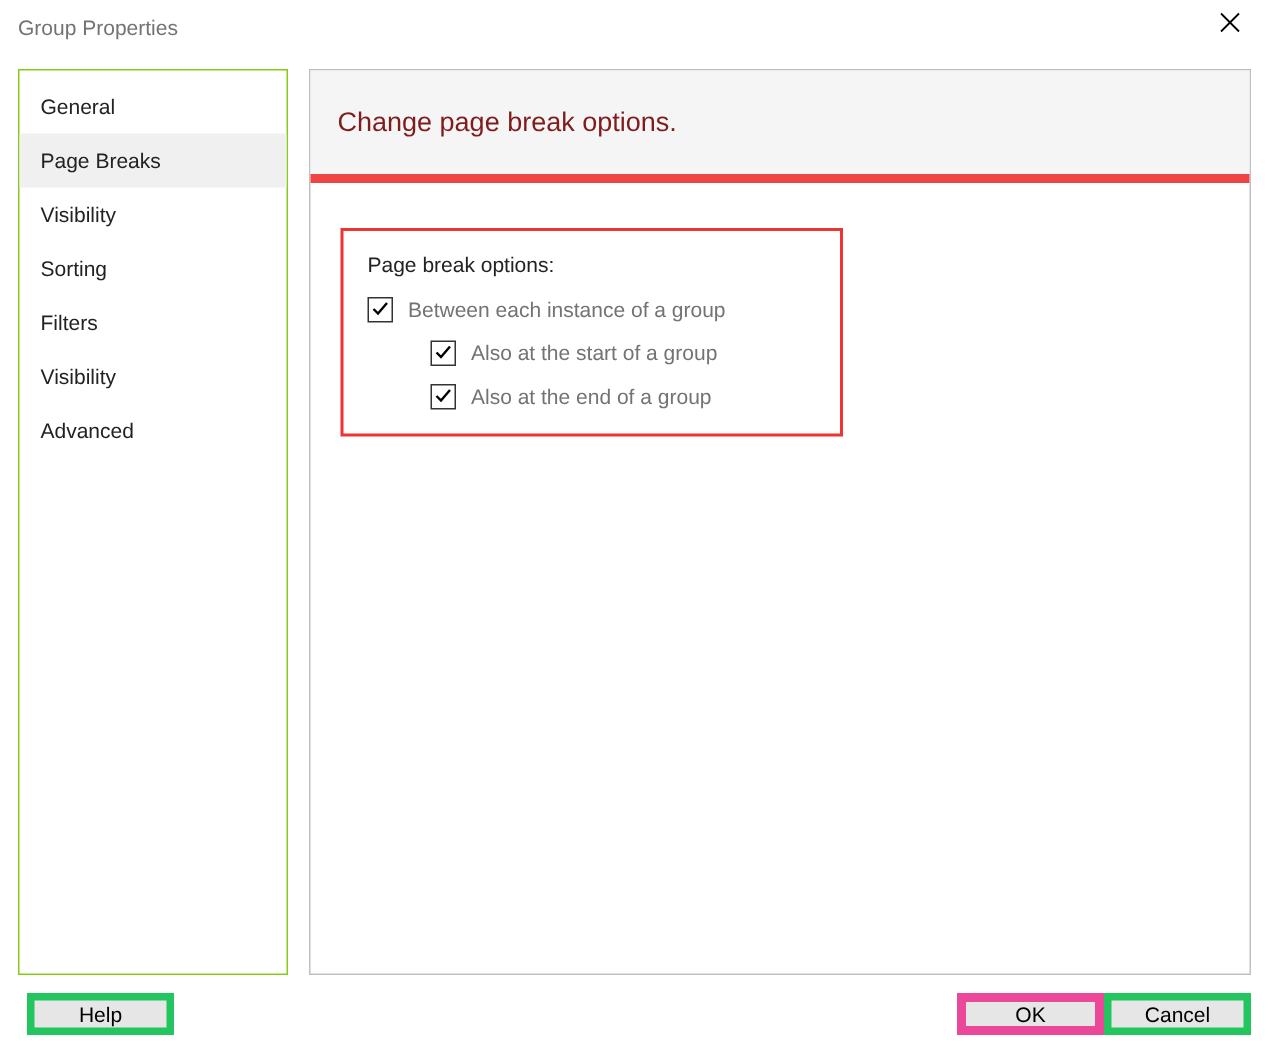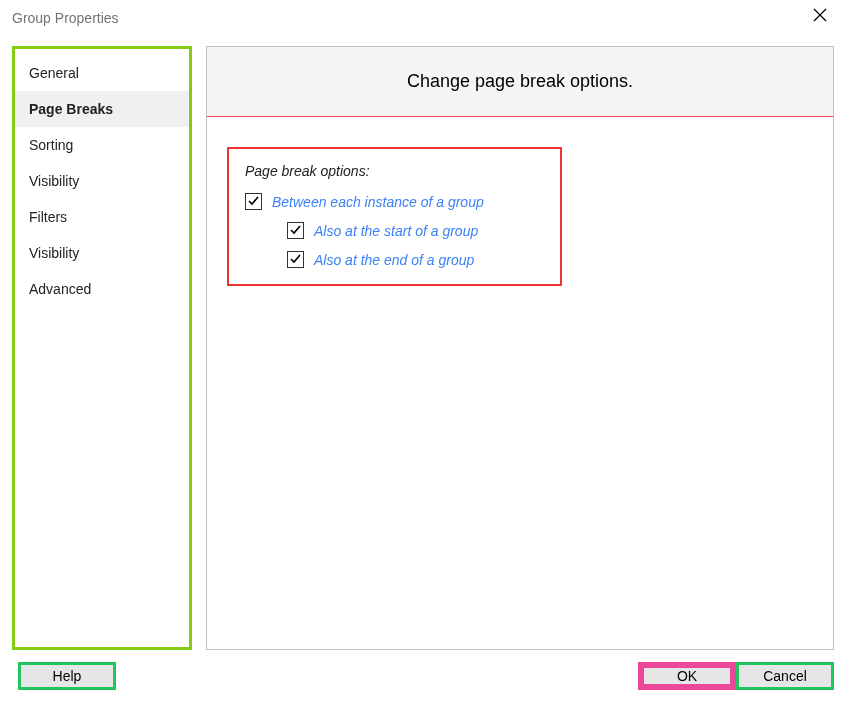--- a/index.html
+++ b/index.html
@@ -43,70 +43,66 @@
       height: 14px;
     }
     .content-area {
       display: flex;
       padding: 10px 12px 0 12px;
       gap: 14px;
       height: 614px;
     }
     .sidebar {
       width: 180px;
-      border: 3px solid #84cc16;
+      border: 1px solid #84cc16;
       background: #fff;
       padding-top: 6px;
     }
     .sidebar-item {
       padding: 10px 14px;
       font-size: 14px;
       cursor: default;
       color: #222;
     }
     .sidebar-item.selected {
       background: #f0f0f0;
-      font-weight: bold;
     }
     .main-panel {
       flex: 1;
       border: 1px solid #c0c0c0;
       background: #fff;
       display: flex;
       flex-direction: column;
     }
     .panel-header {
       background: #f5f5f5;
-      border-bottom: 1px solid #ef4444;
+      border-bottom: 6px solid #ef4444;
       padding: 24px 18px;
       font-size: 18px;
-      color: #000000;
-      text-align: center;
+      color: #7f1d1d;
     }
     .panel-body {
       padding: 30px 20px;
-      font-style: italic;
     }
     .highlight-box {
       border: 2px solid #e33;
       padding: 14px 20px 16px 16px;
       width: 335px;
     }
     .options-label {
       font-size: 14px;
       color: #222;
       margin-bottom: 14px;
     }
     .checkbox-row {
       display: flex;
-      align-items: center;
       gap: 10px;
       margin-bottom: 12px;
       font-size: 14px;
-      color: #3b82f6;
+      color: #737373;
     }
     .checkbox-row:last-child {
       margin-bottom: 0;
     }
     .indent {
       margin-left: 42px;
     }
     .checkbox {
       width: 17px;
       height: 17px;
@@ -127,21 +123,21 @@
       left: 0;
       right: 0;
       height: 50px;
       display: flex;
       align-items: center;
       padding: 0 12px;
     }
     .btn {
       height: 28px;
       min-width: 98px;
-      border: 3px solid #22c55e;
+      border: 5px solid #22c55e;
       background: #e6e6e6;
       font-size: 14px;
       font-family: inherit;
       cursor: pointer;
       padding: 0 12px;
     }
     .btn-help {
       margin-left: 6px;
     }
     .spacer {
@@ -164,22 +160,22 @@
           <line x1="13" y1="1" x2="1" y2="13" stroke="#000" stroke-width="1.2"></line>
         </svg>
     </span>
   </div>
 </div>
 
 <div class="content-area">
   <div class="sidebar">
     <div class="sidebar-item"><span>General</span></div>
     <div class="sidebar-item selected"><span>Page Breaks</span></div>
+    <div class="sidebar-item"><span>Visibility</span></div>
     <div class="sidebar-item"><span>Sorting</span></div>
-    <div class="sidebar-item"><span>Visibility</span></div>
     <div class="sidebar-item"><span>Filters</span></div>
     <div class="sidebar-item"><span>Visibility</span></div>
     <div class="sidebar-item"><span>Advanced</span></div>
   </div>
 
   <div class="main-panel">
     <div class="panel-header">Change page break options.</div>
     <div class="panel-body">
       <div class="highlight-box">
         <div class="options-label">Page break options:</div>

